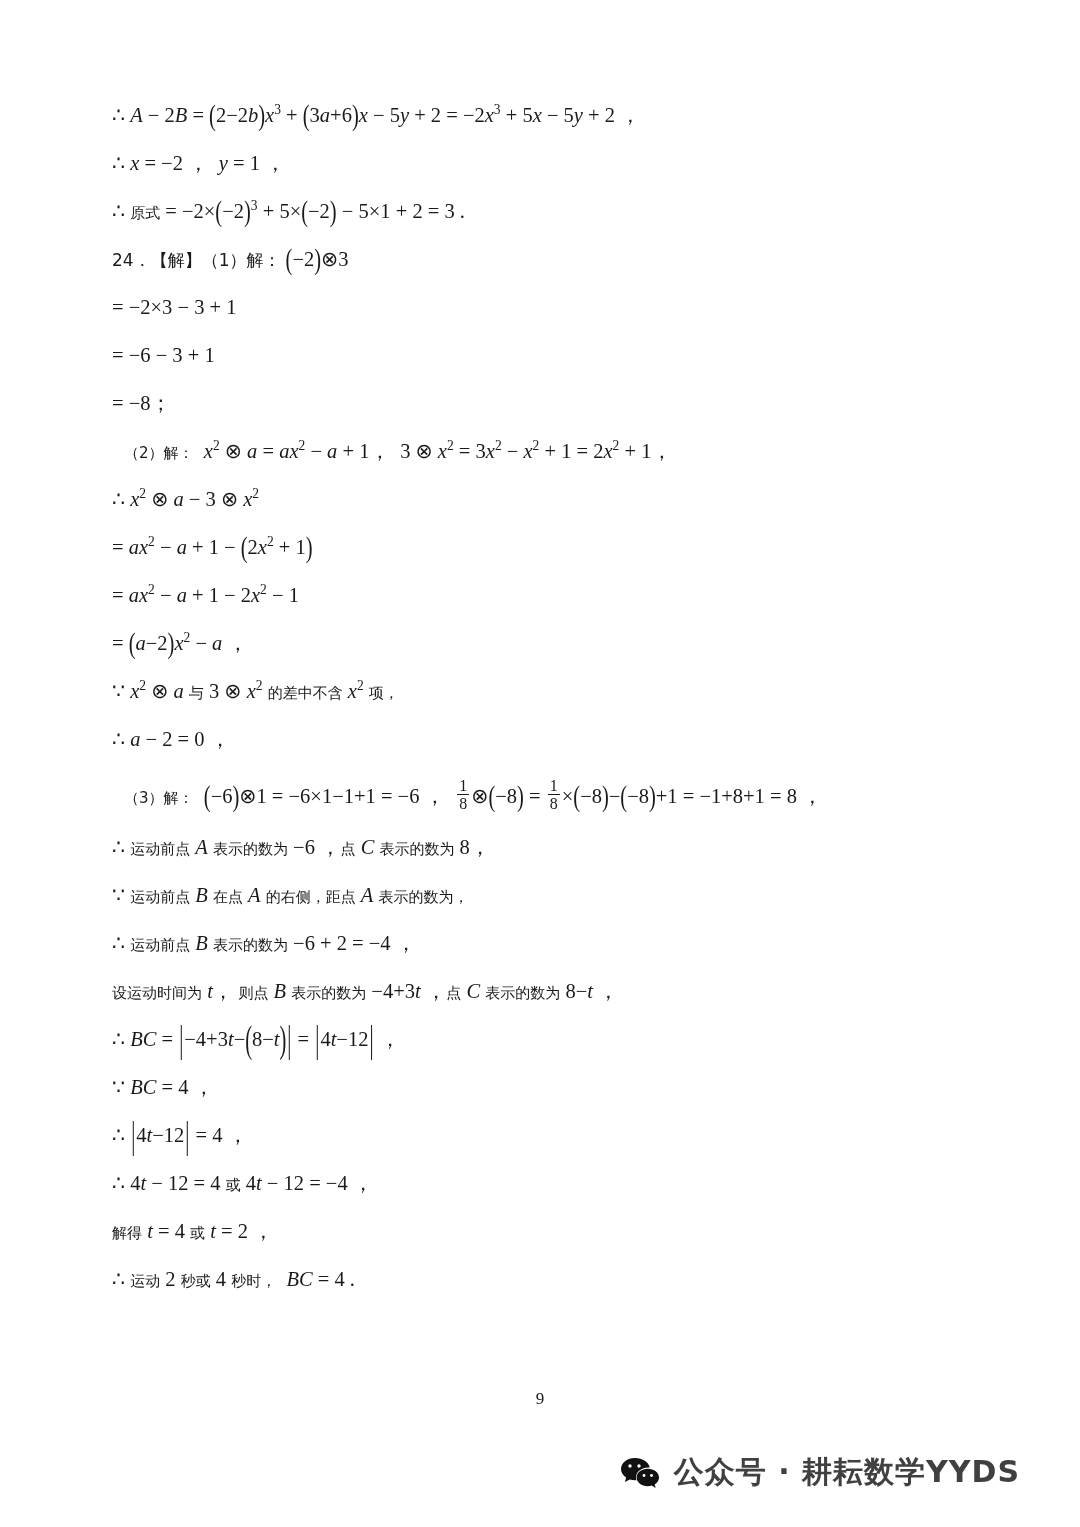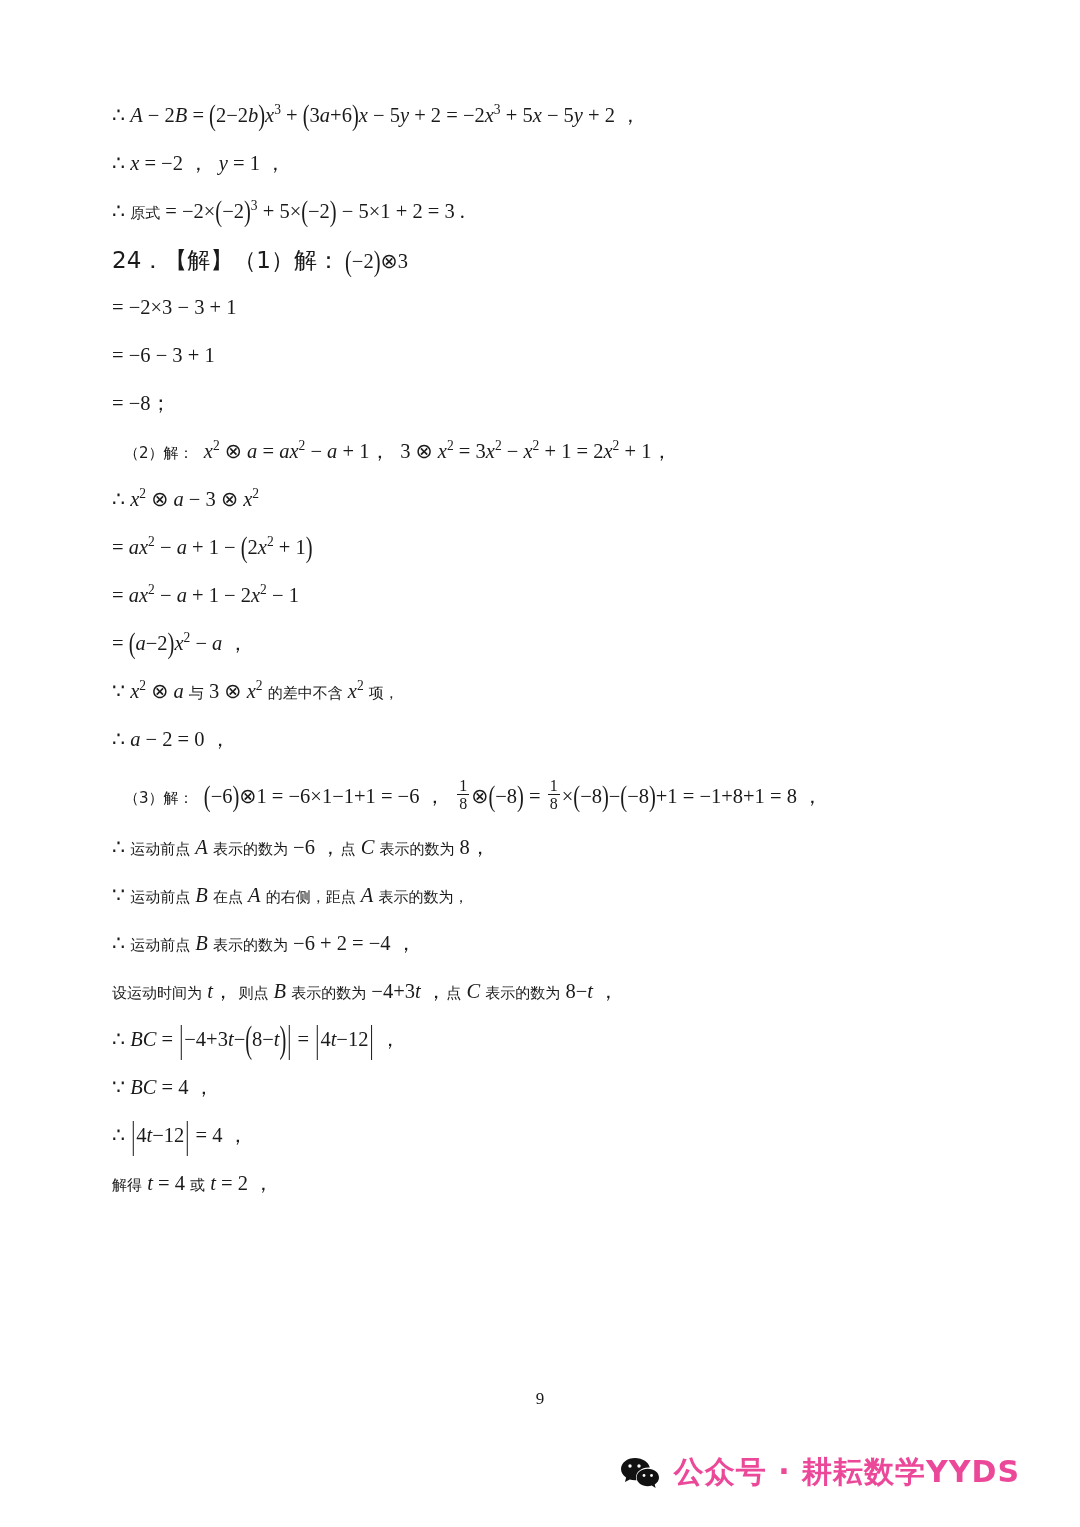--- a/index.html
+++ b/index.html
@@ -109,25 +109,25 @@
   .wechat-icon {
     width: 40px;
     height: 34px;
     position: relative;
     display: inline-block;
   }
   .footer-text {
     font-family: "DejaVu Sans", sans-serif;
     font-size: 30px;
     font-weight: bold;
-    color: #ec4899;
+    color: #404040;
     letter-spacing: 1px;
   }
   .label-24 {
-    font-size: 23px;
+    font-size: 17px;
   }
 </style>
 </head>
 <body>
 
 <div class="page">
 
   <div class="content">
 
     <div class="line blk">
@@ -213,25 +213,31 @@
     </div>
 
     <div class="line blk">
       <span class="op">∵</span>&nbsp;<i class="v">BC</i>&nbsp;<span class="op">=</span>&nbsp;4&nbsp;，
     </div>
 
     <div class="line blk">
       <span class="op">∴</span>&nbsp;<span class="absn">|</span>4<i class="v">t</i><span class="op">−</span>12<span class="absn">|</span>&nbsp;<span class="op">=</span>&nbsp;4&nbsp;，
     </div>
 
+    <div class="line blk">
+      <span class="op">∴</span>&nbsp;4<i class="v">t</i>&nbsp;<span class="op">−</span>&nbsp;12&nbsp;<span class="op">=</span>&nbsp;4&nbsp;<span class="cn">或</span>&nbsp;4<i class="v">t</i>&nbsp;<span class="op">−</span>&nbsp;12&nbsp;<span class="op">=</span>&nbsp;<span class="op">−</span>4&nbsp;，
+    </div>
 
     <div class="line blk">
       <span class="cn">解得</span>&nbsp;<i class="v">t</i>&nbsp;<span class="op">=</span>&nbsp;4&nbsp;<span class="cn">或</span>&nbsp;<i class="v">t</i>&nbsp;<span class="op">=</span>&nbsp;2&nbsp;，
     </div>
 
+    <div class="line blk">
+      <span class="op">∴</span>&nbsp;<span class="cn">运动</span>&nbsp;2&nbsp;<span class="cn">秒或</span>&nbsp;4&nbsp;<span class="cn">秒时，</span>&nbsp;&nbsp;<i class="v">BC</i>&nbsp;<span class="op">=</span>&nbsp;4&nbsp;.
+    </div>
 
   </div>
 
   <div class="page-number">9</div>
 
   <div class="footer-brand">
     <span class="wechat-icon">
       <svg width="40" height="34" viewBox="0 0 40 34" xmlns="http://www.w3.org/2000/svg">
         <path d="M15 2C7.3 2 1 6.9 1 13c0 3.4 2 6.5 5.1 8.5L5 26l4.8-2.5c1.6.5 3.4.8 5.2.8.5 0 1 0 1.5-.1-.3-.9-.5-1.8-.5-2.8 0-5.5 5.5-9.9 12.3-9.9.5 0 1 0 1.5.1C28.8 6.3 22.6 2 15 2z" fill="#111"></path>
         <circle cx="10" cy="10" r="1.7" fill="#fff"></circle>

